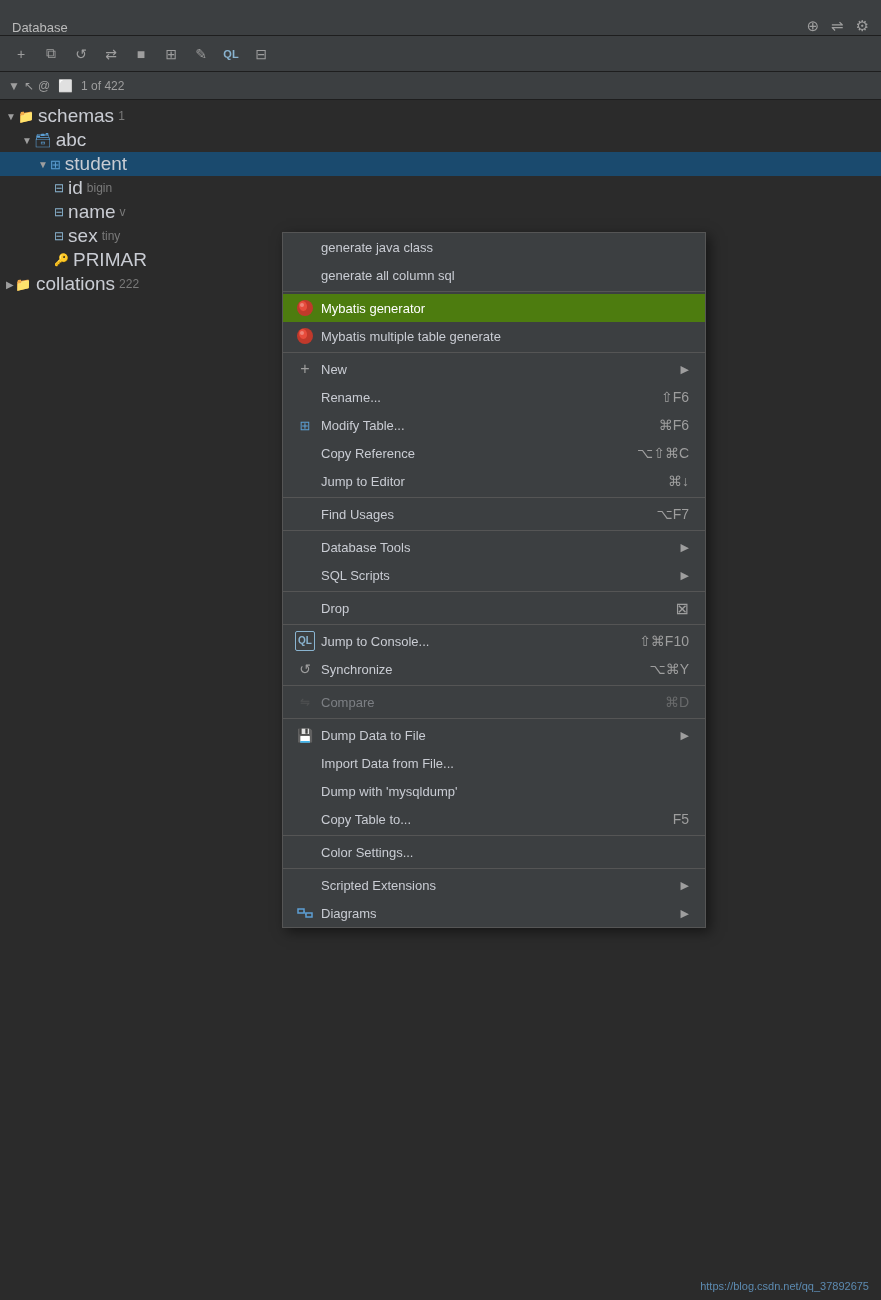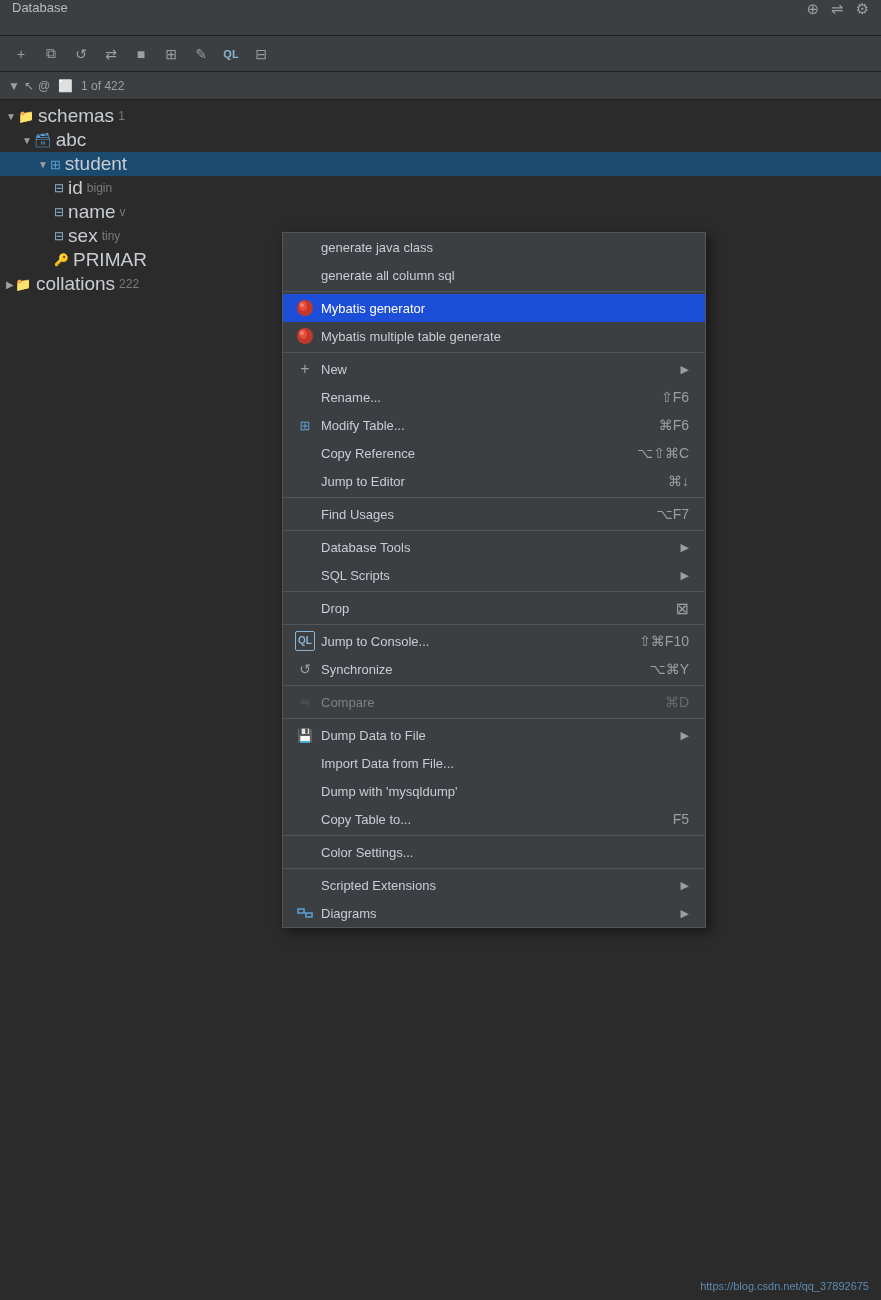--- a/index.html
+++ b/index.html
@@ -12,21 +12,21 @@
       color: #c9ccd3;
       overflow: hidden;
       position: relative;
     }
 
     
     .title-bar {
       background: #3c3f41;
       height: 36px;
       display: flex;
-      align-items: flex-start;
+      align-items: flex-end;
       padding: 0 12px;
       border-bottom: 1px solid #1e1e1e;
     }
     .title-bar-title {
       color: #bbbbbb;
       font-size: 13px;
       flex: 1;
     }
     .title-bar-icons {
       display: flex;
@@ -100,21 +100,21 @@
       z-index: 100;
     }
     .menu-item {
       display: flex;
       align-items: center;
       height: 28px;
       padding: 0 16px 0 12px;
       cursor: pointer;
       position: relative;
     }
-    .menu-item.highlighted { background: #1d4ed8; align-items: center; }
+    .menu-item.highlighted { background: #4d7c0f; align-items: center; }
     .menu-item.disabled { opacity: 0.45; cursor: default; }
     .menu-item .item-icon {
       width: 20px;
       height: 20px;
       display: flex;
       align-items: center;
       justify-content: center;
       margin-right: 6px;
       font-size: 14px;
       flex-shrink: 0;

